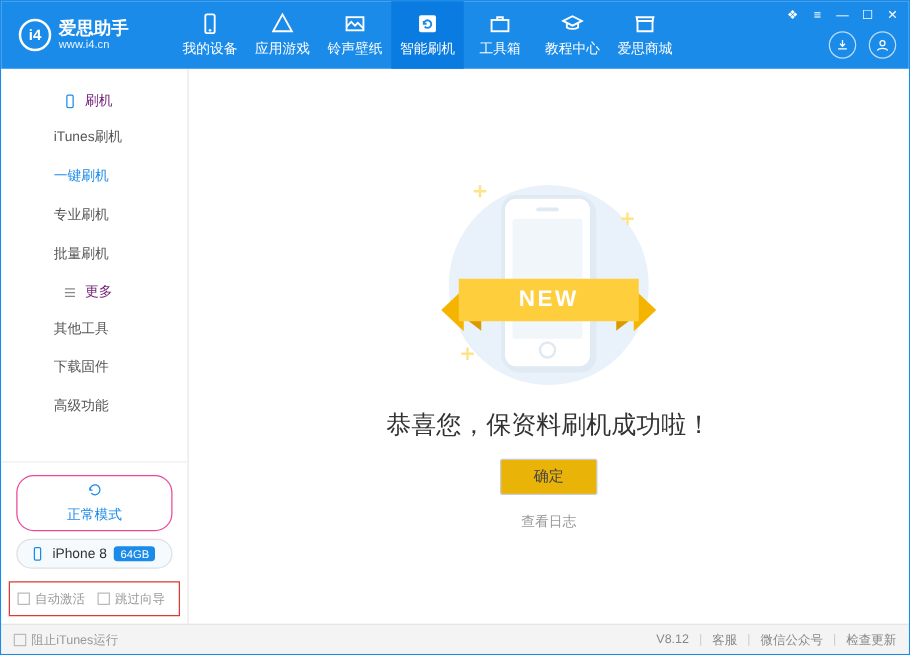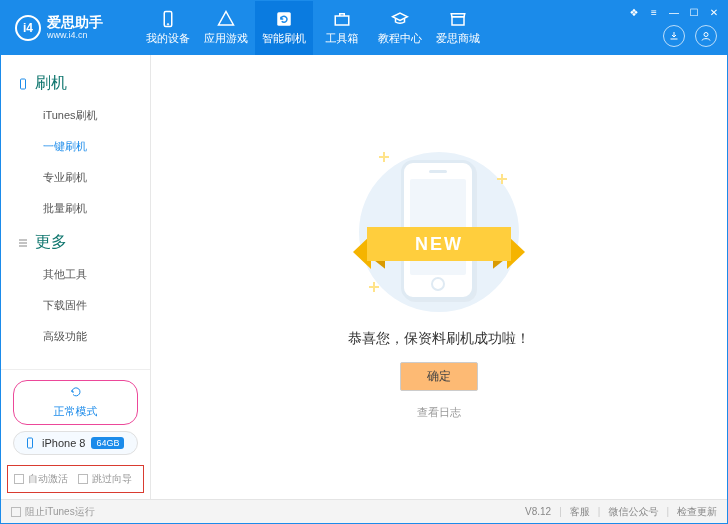--- a/index.html
+++ b/index.html
@@ -24,39 +24,39 @@
   .win-btn { width: 14px; height: 14px; display:flex; align-items:center; justify-content:center; font-size: 10px; color:#fff; cursor:pointer; }
 
   .hdr-right { position:absolute; right:10px; bottom:8px; display:flex; gap:10px; }
   .circ-btn { width:22px; height:22px; border:1px solid rgba(255,255,255,0.7); border-radius:50%; display:flex; align-items:center; justify-content:center; cursor:pointer; }
   .circ-btn svg { width:12px; height:12px; stroke:#fff; fill:none; stroke-width:2; }
 
   
   .body { flex:1; display:flex; background:#fff; }
   .sidebar { width:150px; border-right:1px solid #e7e7e7; display:flex; flex-direction:column; }
   .side-scroll { flex:1; overflow:auto; padding-top:10px; }
-  .group-header { font-size:16px; color:#0f766e; padding:8px 14px 6px 16px; display:flex; align-items:center; gap:6px; cursor:pointer;}
+  .group-header { font-size:11px; color:#701a75; padding:8px 14px 6px 16px; display:flex; align-items:center; gap:6px; cursor:pointer;margin-left:33px;}
   .group-header .gico { color:#1b8bea; display:flex;}
   .sub-item { font-size:11px; color:#555; padding:8px 0 8px 42px; cursor:pointer; }
   .sub-item.active { color:#1b8bea; }
 
   .side-bottom { border-top:1px solid #eee; }
   .mode-pill { margin:10px 12px 6px; border:1px solid #ec4899; border-radius:14px; padding:5px 10px; font-size:11px; color:#1b8bea; display:flex; align-items:center; gap:6px; cursor:pointer;flex-direction:column;}
   .dev-pill { margin:2px 12px 10px; border:1px solid #e0e0e0; border-radius:14px; padding:5px 10px; font-size:11px; color:#333; display:flex; align-items:center; gap:6px; cursor:pointer; background:#f5faff;}
   .dev-pill .cap { background:#1b8bea; color:#fff; font-size:9px; padding:1px 5px; border-radius:3px; }
 
   .footer-checks { border:1.5px solid #d93b30; margin:0 6px 6px; padding:6px 6px; display:flex; gap:10px; align-items:flex-start;}
   .chklabel { font-size:10px; color:#999; display:flex; align-items:center; gap:4px; cursor:pointer;}
   .chkbox { width:10px; height:10px; border:1px solid #bbb; display:inline-block;}
 
   
   .main { flex:1; display:flex; flex-direction:column; align-items:center; justify-content:center; position:relative; }
   .illus { width:200px; height:180px; position:relative; display:flex; align-items:center; justify-content:center; }
-  .msg { font-size:14px; color:#333; margin-top:16px; }
-  .btn-ok { margin-top:14px; border:1px solid #ccc; background:#fdba74; padding:5px 26px; font-size:12px; color:#444; cursor:pointer; border-radius:2px;}
+  .msg { font-size:20px; color:#333; margin-top:16px; }
+  .btn-ok { margin-top:14px; border:1px solid #ccc; background:#eab308; padding:5px 26px; font-size:12px; color:#444; cursor:pointer; border-radius:2px;}
   .loglink { margin-top:14px; font-size:11px; color:#999; cursor:pointer; }
 
   
   .bg-circle { position:absolute; width:160px; height:160px; border-radius:50%; background:#e9f2fa; top:18px; left:20px;}
   .phone { position:absolute; width:74px; height:140px; background:#fff; border:3px solid #dfeaf3; border-radius:12px; top:26px; left:62px; box-shadow: 2px 2px 0 rgba(0,0,0,0.03);}
   .phone:before { content:""; position:absolute; left:50%; top:7px; transform:translateX(-50%); width:18px; height:3px; background:#dfeaf3; border-radius:2px;}
   .phone:after { content:""; position:absolute; left:50%; bottom:6px; transform:translateX(-50%); width:10px; height:10px; border:2px solid #dfeaf3; border-radius:50%;}
   .phone-screen { position:absolute; top:16px; left:6px; right:6px; bottom:22px; background:#f1f6fb; border-radius:2px;}
   .ribbon { position:absolute; top:88px; left:0; width:200px; height:44px; display:flex; align-items:center; justify-content:center; }
   .ribbon-mid { background:#ffce3d; height:34px; width:144px; display:flex; align-items:center; justify-content:center; font-weight:900; font-family:Arial; color:#fff; font-size:18px; letter-spacing:2px; position:relative; z-index:3;}
@@ -101,20 +101,29 @@
         <span>我的设备</span>
       </div>
       <div class="tab">
         <span class="tab-ico">
             <svg viewBox="0 0 24 24">
               <path d="M12 2 L22 20 H2 Z" fill="none" stroke-width="2"></path>
             </svg>
           </span>
         <span>应用游戏</span>
       </div>
+      <div class="tab">
+        <span class="tab-ico">
+            <svg viewBox="0 0 24 24">
+              <rect x="3" y="5" width="18" height="14" fill="none" stroke-width="2"></rect>
+              <path d="M3 15 l5 -5 4 4 3 -3 6 6" fill="none" stroke-width="2"></path>
+            </svg>
+          </span>
+        <span>铃声壁纸</span>
+      </div>
       <div class="tab active">
         <span class="tab-ico">
             <svg viewBox="0 0 24 24">
               <rect x="3" y="3" width="18" height="18" rx="2" fill="#fff" stroke="none"></rect>
               <path d="M8 12a4 4 0 1 1 1 3" fill="none" stroke="#1b8bea" stroke-width="2"></path>
               <path d="M8 9 v3 h3" fill="none" stroke="#1b8bea" stroke-width="2"></path>
             </svg>
           </span>
         <span>智能刷机</span>
       </div>

